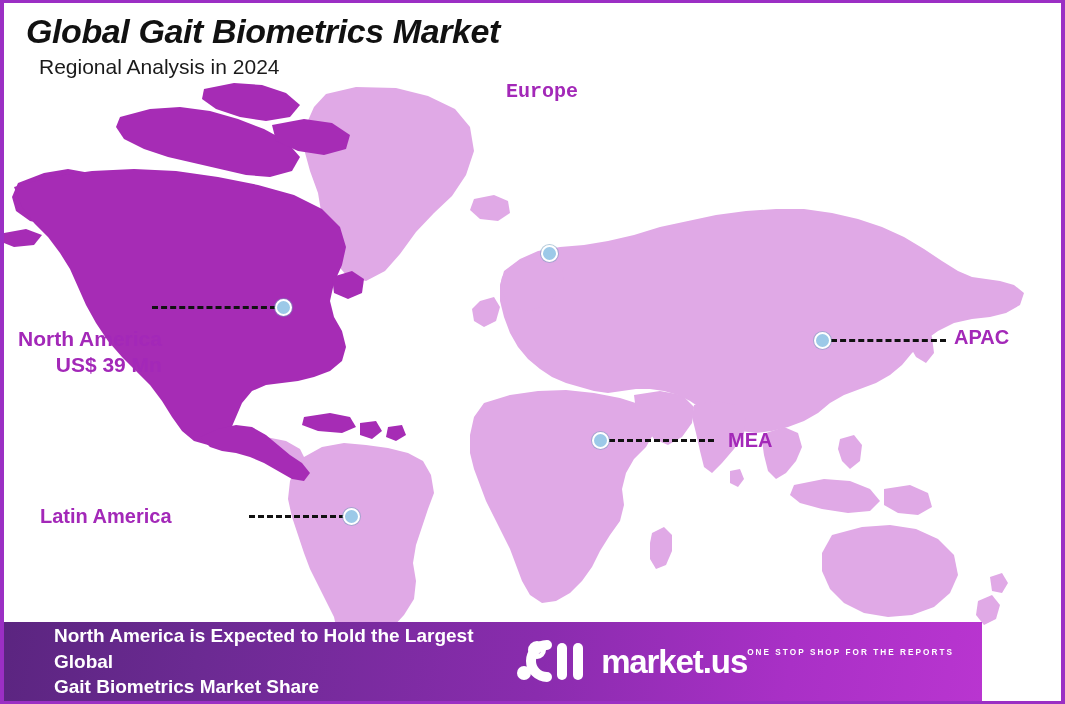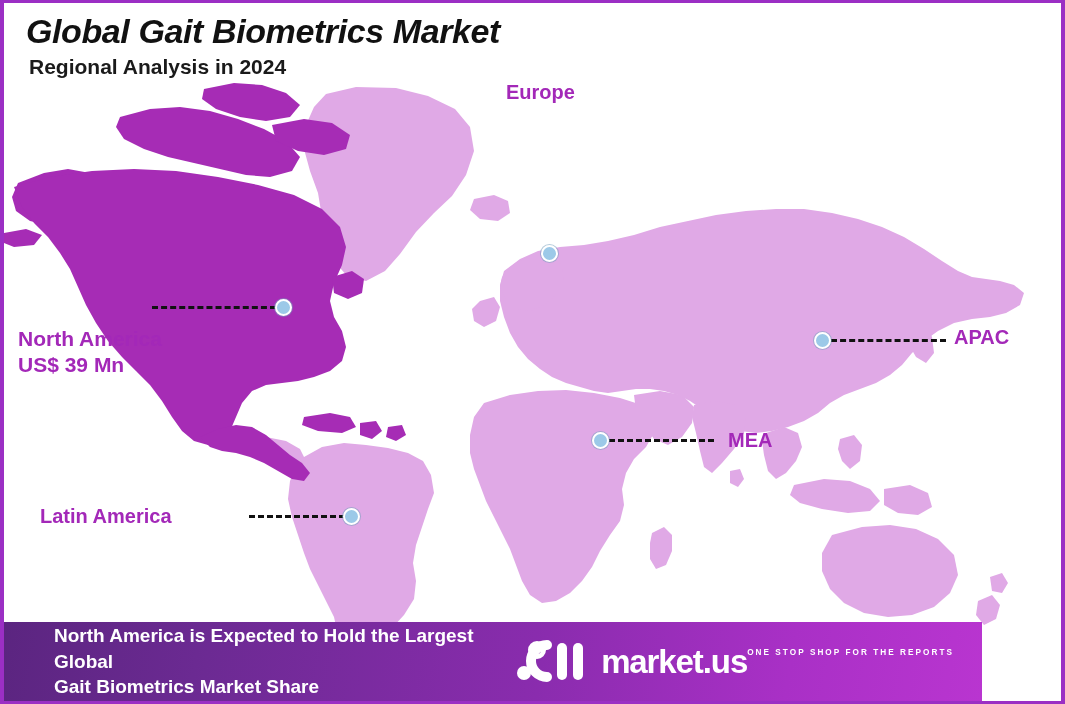--- a/index.html
+++ b/index.html
@@ -19,22 +19,22 @@
     border-bottom:3px solid #9B2FC4;
   }
 
   
   .header { position:absolute; left:22px; top:8px; z-index:30; }
   .title {
     font-size:34px; font-weight:bold; color:#111111;
     letter-spacing:-0.4px; line-height:1.18; white-space:nowrap;font-style:italic;
   }
   .subtitle {
-    font-size:21px; font-weight:700; color:#1a1a1a;
-    margin-top:4px; margin-left:3px; white-space:nowrap;
+    font-size:21px; font-weight:400; color:#1a1a1a;
+    margin-top:4px; margin-left:13px; white-space:nowrap;
   }
 
   
   .map-wrap {
     position:absolute; left:0; top:62px; width:1057px; height:560px;
     z-index:5;
   }
   .map-wrap svg { display:block; width:100%; height:100%; }
 
   
@@ -154,27 +154,27 @@
         <path d="M356 358 L372 356 L378 366 L368 374 L356 370 Z"></path>
         <path d="M384 362 L398 360 L402 370 L392 376 L382 372 Z"></path>
 
         <path d="M328 212 L348 206 L360 214 L358 228 L344 234 L330 228 Z"></path>
       </g>
     </svg>
   </div>
 
   <div class="dash" style="left:148px; top:303px; width:124px;"></div>
   <div class="marker" style="left:271px; top:296px;"></div>
-  <div class="callout big" style="left:14px; top:323px;">
+  <div class="callout big" style="left:14px; top:323px;text-align:right;">
     <div>North America</div>
     <div>US$ 39 Mn</div>
   </div>
 
   <div class="marker" style="left:537px; top:242px;"></div>
-  <div class="callout mid" style="left:502px; top:77px;">
+  <div class="callout mid" style="left:502px; top:77px;font-family:Liberation Mono, monospace;">
     <div>Europe</div>
   </div>
 
   <div class="marker" style="left:810px; top:329px;"></div>
   <div class="dash" style="left:827px; top:336px; width:115px;"></div>
   <div class="callout mid" style="left:950px; top:322px;">
     <div>APAC</div>
   </div>
 
   <div class="marker" style="left:588px; top:429px;"></div>

